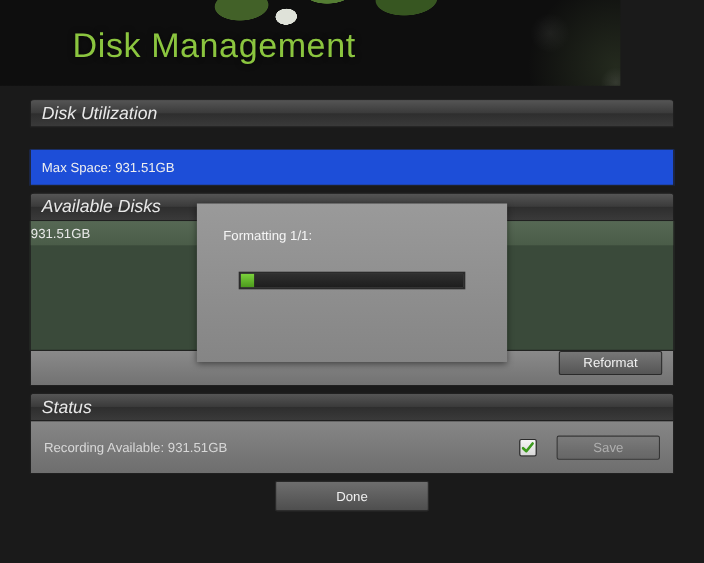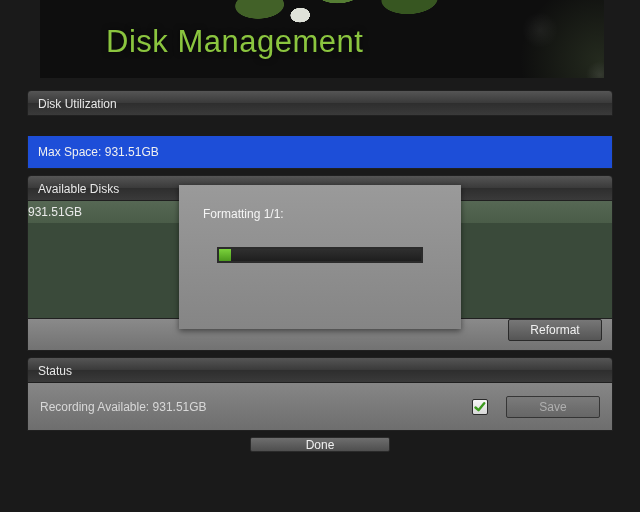--- a/index.html
+++ b/index.html
@@ -10,21 +10,20 @@
     position: relative;
     width: 564px;
     height: 78px;
     background:
       radial-gradient(circle at 560px 60px, rgba(160,200,120,0.15) 0, rgba(160,200,120,0) 80px),
       radial-gradient(circle at 500px 30px, rgba(255,255,255,0.06) 0, rgba(255,255,255,0) 18px),
       radial-gradient(circle at 600px 20px, rgba(255,255,255,0.10) 0, rgba(255,255,255,0) 14px),
       radial-gradient(circle at 560px 75px, rgba(255,255,255,0.10) 0, rgba(255,255,255,0) 14px),
       linear-gradient(#0e0e0e, #0e0e0e);
     overflow: hidden;
-    margin-left: 40px;
   }
   .leaves {
     position: absolute; top: -20px; left: 140px; width: 360px; height: 60px;
     background:
       radial-gradient(ellipse 40px 22px at 80px 20px, #486b2b 0 60%, transparent 62%),
       radial-gradient(ellipse 38px 20px at 160px 10px, #5d8a39 0 60%, transparent 62%),
       radial-gradient(ellipse 46px 24px at 230px 22px, #3c5e24 0 60%, transparent 62%),
       radial-gradient(ellipse 40px 22px at 300px 8px, #5a8436 0 60%, transparent 62%),
       radial-gradient(ellipse 16px 12px at 120px 32px, #f6f9ef 0 60%, transparent 62%);
     transform: rotate(-3deg);
@@ -42,23 +41,24 @@
     padding: 6px 27px 0 27px;
   }
 
   .section-head {
     height: 26px;
     line-height: 26px;
     padding: 0 10px;
     background: linear-gradient(#555555, #3b3b3b 48%, #2e2e2e 52%, #3a3a3a);
     border-radius: 4px 4px 0 0;
     color: #e8e8e8;
-    font-size: 12px;
+    font-size: 16px;
     margin-top: 6px;
     border: 1px solid #202020;
+    font-style: italic;
   }
   .section-body {
     background: linear-gradient(#8a8a8a, #777777);
     border: 1px solid #202020;
     border-top: none;
     padding: 8px 10px;
     color: #f0f0f0;
     font-size: 12px;
     position: relative;
   }
@@ -126,21 +126,21 @@
     user-select: none;
   }
   .btn.disabled {
     color: #b9b9b9;
     opacity: 0.85;
     cursor: default;
     background: linear-gradient(#7a7a7a, #646464);
   }
   .btn.done {
     min-width: 140px;
-    height: 15px;
+    height: 28px;
     background: linear-gradient(#6e6e6e, #4e4e4e);
   }
 
   .checkbox {
     width: 16px; height: 16px;
     border: 1px solid #2a2a2a;
     background: linear-gradient(#f6f6f6, #d8d8d8);
     display: inline-flex; align-items: center; justify-content: center;
     border-radius: 2px;
   }

